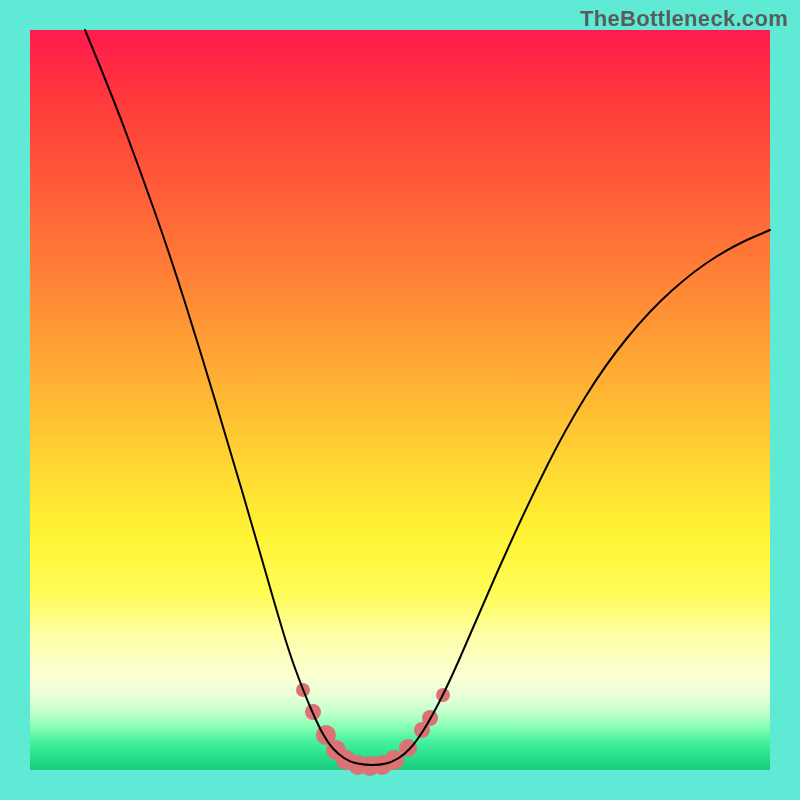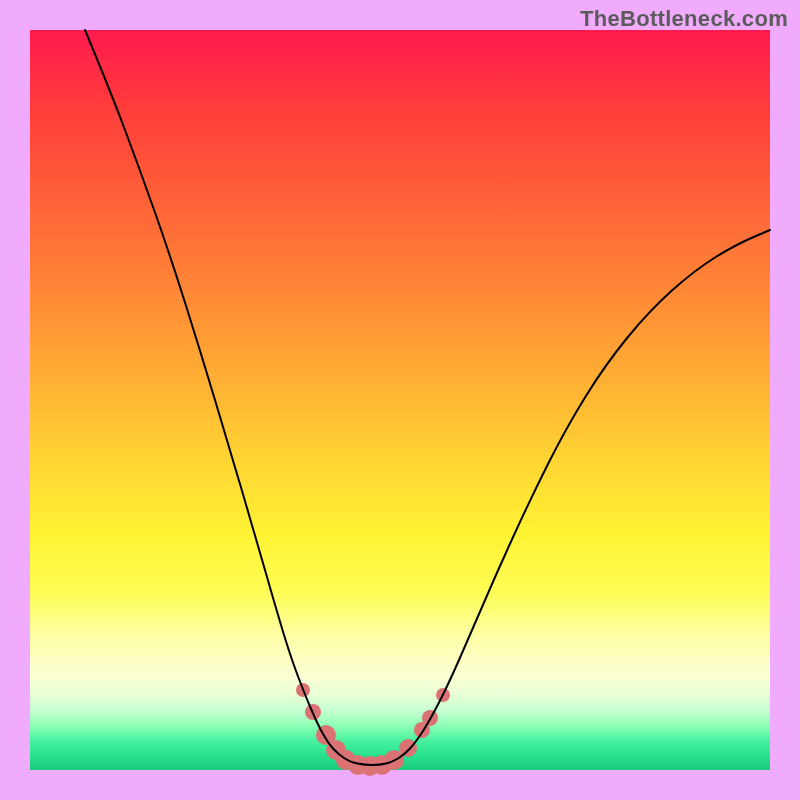--- a/index.html
+++ b/index.html
@@ -7,21 +7,21 @@
     padding: 0;
     width: 800px;
     height: 800px;
     overflow: hidden;
     font-family: Arial, Helvetica, sans-serif;
   }
   .stage {
     position: relative;
     width: 800px;
     height: 800px;
-    background: #f0abfc;
+    background: #5eead4;
   }
   .plot-area {
     position: absolute;
     left: 30px;
     top: 30px;
     width: 740px;
     height: 740px;
     background: linear-gradient(
       to bottom,
       #ff1a4d 0%,

